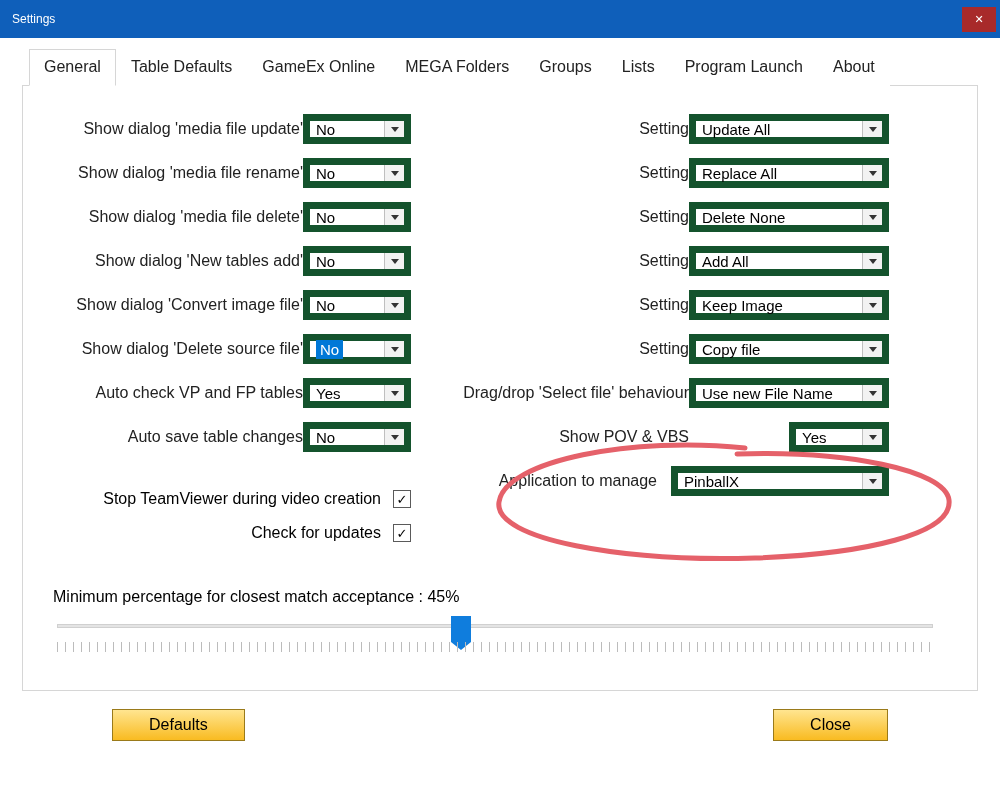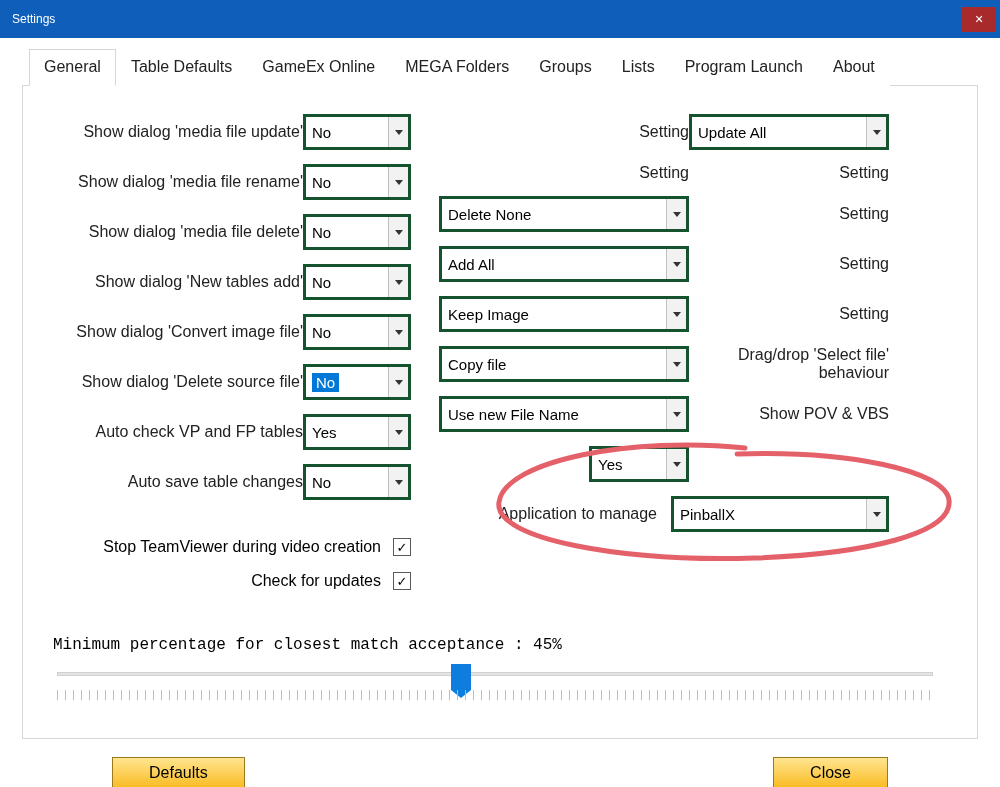--- a/index.html
+++ b/index.html
@@ -80,22 +80,22 @@
   .col-left  { grid-template-columns: 250px 108px; }
   .col-right { grid-template-columns: 250px 200px; }
   .lbl {
     text-align: right;
     align-self: center;
     font-size: 16px;
     color: #222;
   }
   .dd {
     position: relative;
-    border: 3px solid #14532d;
-    height: 36px;
+    border: 7px solid #14532d;
+    height: 30px;
     background: #fff;
     cursor: pointer;
     display: flex;
     align-items: center;
     padding-left: 6px;
     font-size: 15px;
   }
   .dd.selected .dd-val {
     background: #0078d7;
     color: #fff;
@@ -145,21 +145,20 @@
     gap: 14px;
     grid-column: 1 / span 2;
     justify-content: flex-end;
     position: relative;
   }
   .app-dd { width: 218px; }
   
   .slider-block {
     margin-top: 46px;
     font-size: 16px;
-    font-family: Liberation Mono, monospace;
   }
   .slider-track {
     margin-top: 12px;
     position: relative;
     height: 42px;
   }
   .track-line {
     position: absolute;
     left: 4px; right: 4px;
     top: 6px;
@@ -315,20 +314,26 @@
       <div class="col-right">
         <div class="lbl">Setting</div>
         <div class="dd">
           <span class="dd-val">Update All</span>
           <span class="dd-btn">
               <span class="dd-caret"></span>
             </span>
         </div>
 
         <div class="lbl">Setting</div>
+        <div class="dd">
+          <span class="dd-val">Replace All</span>
+          <span class="dd-btn">
+              <span class="dd-caret"></span>
+            </span>
+        </div>
 
         <div class="lbl">Setting</div>
         <div class="dd">
           <span class="dd-val">Delete None</span>
           <span class="dd-btn">
               <span class="dd-caret"></span>
             </span>
         </div>
 
         <div class="lbl">Setting</div>

